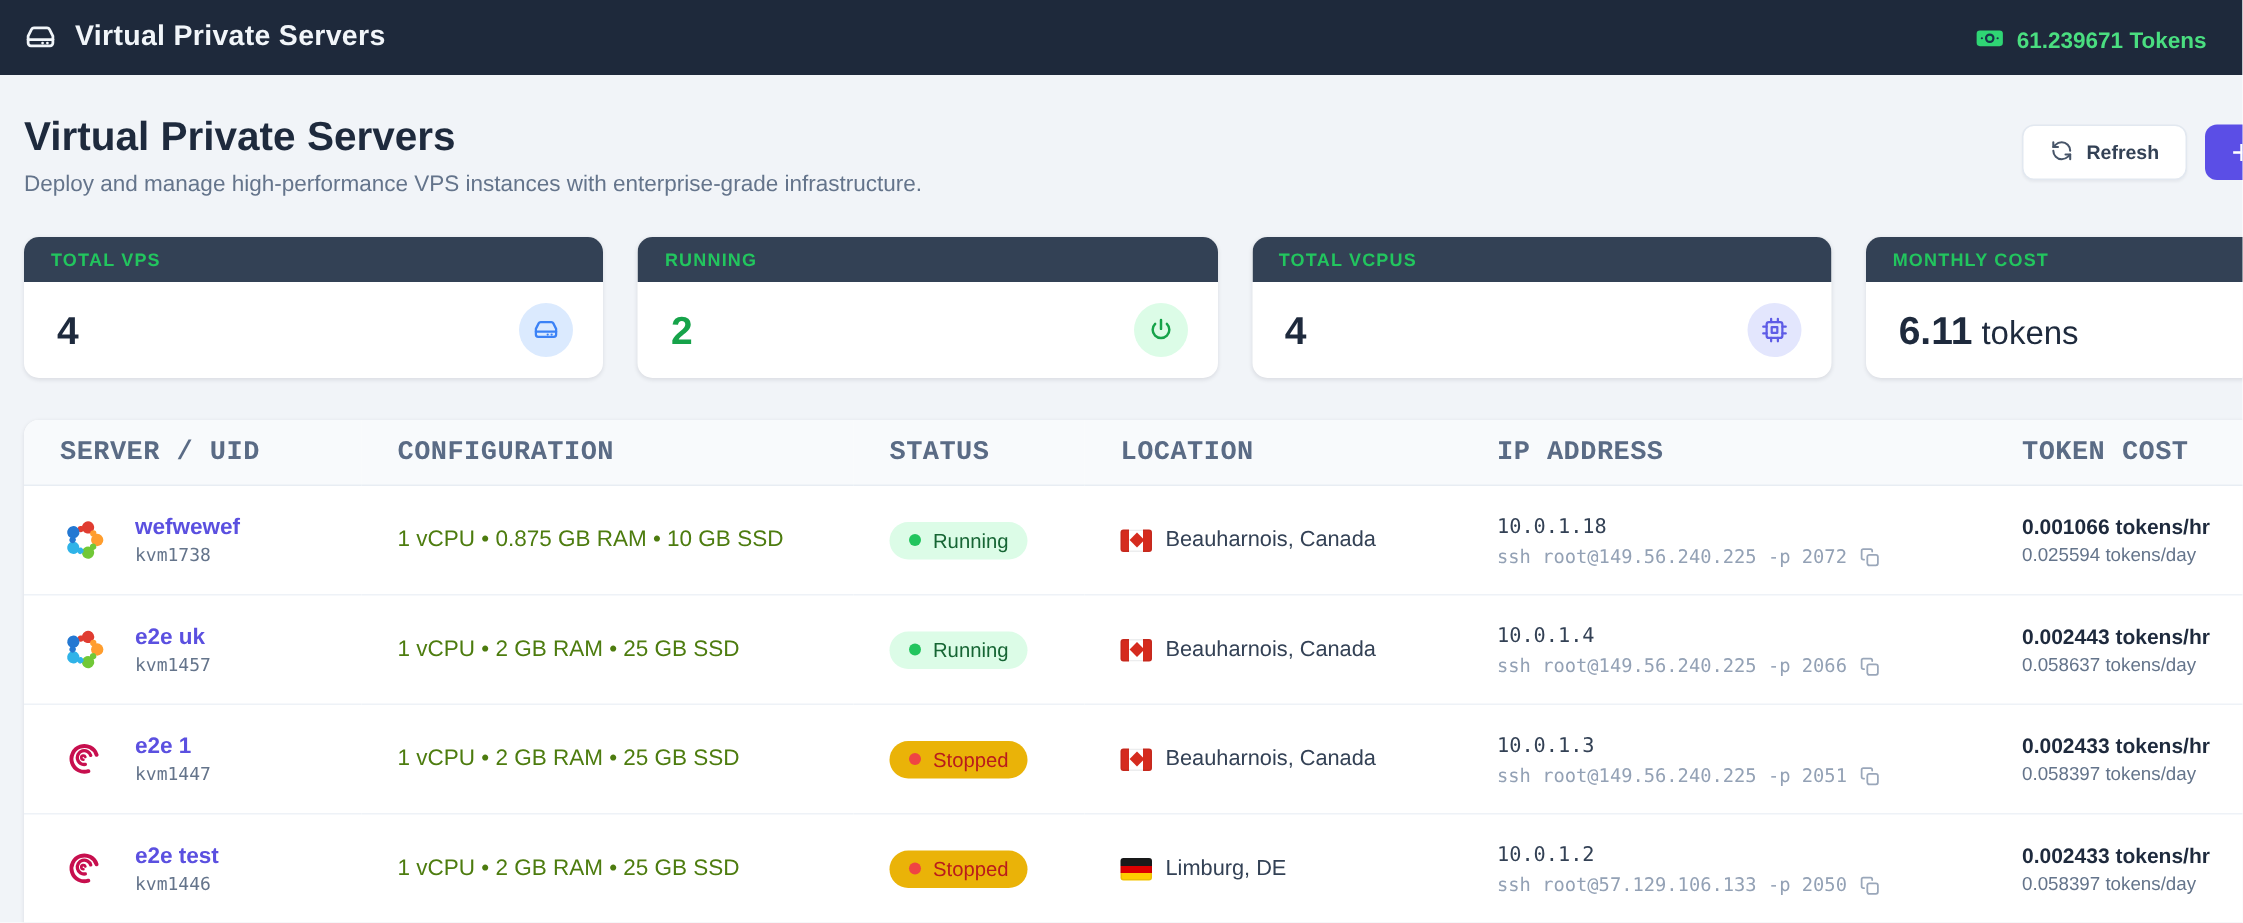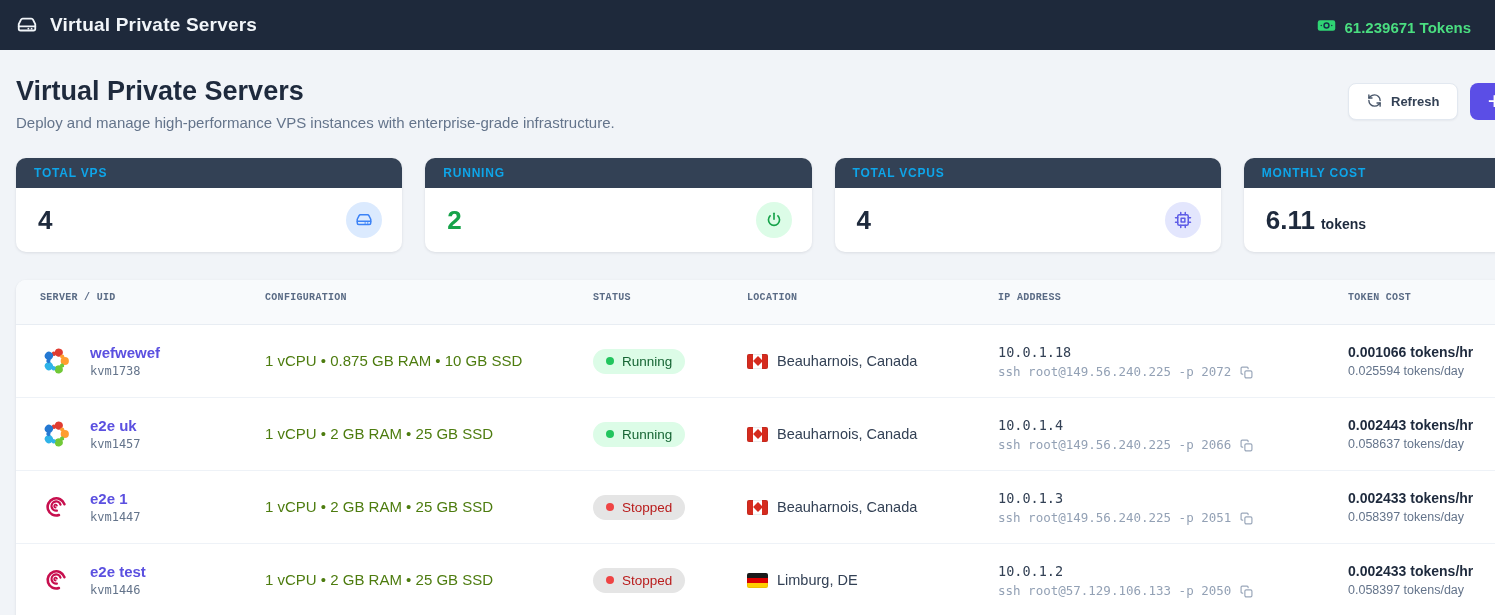--- a/index.html
+++ b/index.html
@@ -40,62 +40,62 @@
     font-family:"Liberation Sans", sans-serif;
   }
 
   
   .stats { display:flex; gap:23px; width:1614px; margin:27px 0 0 16px; }
   .stat-card {
     width:387px; border-radius:10px; overflow:hidden; background:#fff;
     box-shadow:0 1px 3px rgba(15,23,42,.10);
   }
   .stat-head {
-    background:#334155; padding:8px 18px; color:#0ea5e9; font-size:12px;
+    background:#334155; padding:8px 18px; color:#22c55e; font-size:12px;
     font-weight:700; letter-spacing:.8px; text-transform:uppercase;
   }
   .stat-body { height:64px; display:flex; align-items:center; justify-content:space-between; padding:0 20px 0 22px; }
   .stat-value { font-size:26px; font-weight:700; color:#1e2a3d; }
-  .stat-value .suffix { font-size:14px; font-weight:700; margin-left:6px; }
+  .stat-value .suffix { font-size:22px; font-weight:400; margin-left:6px; }
   .stat-value.green { color:#16a34a; }
   .icon-circle { width:36px; height:36px; border-radius:50%; display:flex; align-items:center; justify-content:center; }
   .icon-circle svg { width:18px; height:18px; }
   .ic-blue { background:#dbeafe; color:#3b82f6; }
   .ic-green { background:#dcfce7; color:#16a34a; }
   .ic-indigo { background:#e3e6fd; color:#5e5ce6; }
 
   
   .table-card {
     width:1614px; margin:28px 0 0 16px; background:#fff; border-radius:10px 10px 0 0;
     box-shadow:0 1px 3px rgba(15,23,42,.10); overflow:hidden;
   }
   table { width:100%; border-collapse:collapse; table-layout:fixed; }
   thead tr { background:#f8fafc; }
   th {
-    text-align:left; padding:12px 24px 21px; font-family:"Liberation Mono", monospace;
-    font-size:10px; font-weight:700; letter-spacing:.3px; color:#5a6b85;
+    text-align:left; padding:12px 24px 11px; font-family:"Liberation Mono", monospace;
+    font-size:18px; font-weight:700; letter-spacing:.3px; color:#5a6b85;
     border-bottom:1px solid #e8edf3; white-space:nowrap;
   }
   td { padding:12px 24px; border-bottom:1px solid #eef2f7; vertical-align:middle; height:73px; }
   .server-cell { display:flex; align-items:center; gap:18px; }
   .os-logo { width:32px; height:32px; flex-shrink:0; position:relative; }
   .os-logo svg { width:32px; height:32px; display:none; }
   tr.os-almalinux .logo-almalinux { display:block; }
   tr.os-debian .logo-debian { display:block; }
   .server-name { font-size:15px; font-weight:600; color:#5b50e0; cursor:pointer; }
   .server-uid { font-family:"DejaVu Sans Mono", monospace; font-size:12px; color:#64748b; margin-top:3px; }
   .config-text { font-size:15px; color:#4d7c0f; }
   .status-pill {
     display:inline-flex; align-items:center; gap:8px; padding:5px 13px; border-radius:999px;
     font-size:13.5px; font-weight:500;
   }
   .status-pill .dot { width:8px; height:8px; border-radius:50%; }
   .status-pill.running { background:#dcfce7; color:#166534; }
   .status-pill.running .dot { background:#22c55e; }
-  .status-pill.stopped { background:#e5e5e5; color:#b91c1c; }
+  .status-pill.stopped { background:#eab308; color:#b91c1c; }
   .status-pill.stopped .dot { background:#ef4444; }
   .loc-cell { display:flex; align-items:center; gap:9px; font-size:14.5px; color:#334155; }
   .flag { width:21px; height:15px; border-radius:2px; position:relative; overflow:hidden; flex-shrink:0; box-shadow:0 0 0 1px rgba(15,23,42,.08) inset; }
   .flag-ca { background:linear-gradient(90deg,#d52b1e 0 27%,#fff 27% 73%,#d52b1e 73%); }
   .flag-ca::after { content:""; position:absolute; left:50%; top:50%; width:7px; height:7px; background:#d52b1e; transform:translate(-50%,-50%) rotate(45deg); }
   .flag-de { background:linear-gradient(#1a1a1a 0 34%,#dd0000 34% 67%,#ffce00 67%); }
   .ip-main { font-family:"DejaVu Sans Mono", monospace; font-size:13.5px; color:#334155; }
   .ssh-row { display:flex; align-items:flex-end; gap:9px; margin-top:4px; }
   .ssh-text { font-family:"DejaVu Sans Mono", monospace; font-size:12.5px; color:#93a1b5; }
   .copy-btn { background:none; border:none; cursor:pointer; color:#9aa7ba; padding:0; display:flex; }

